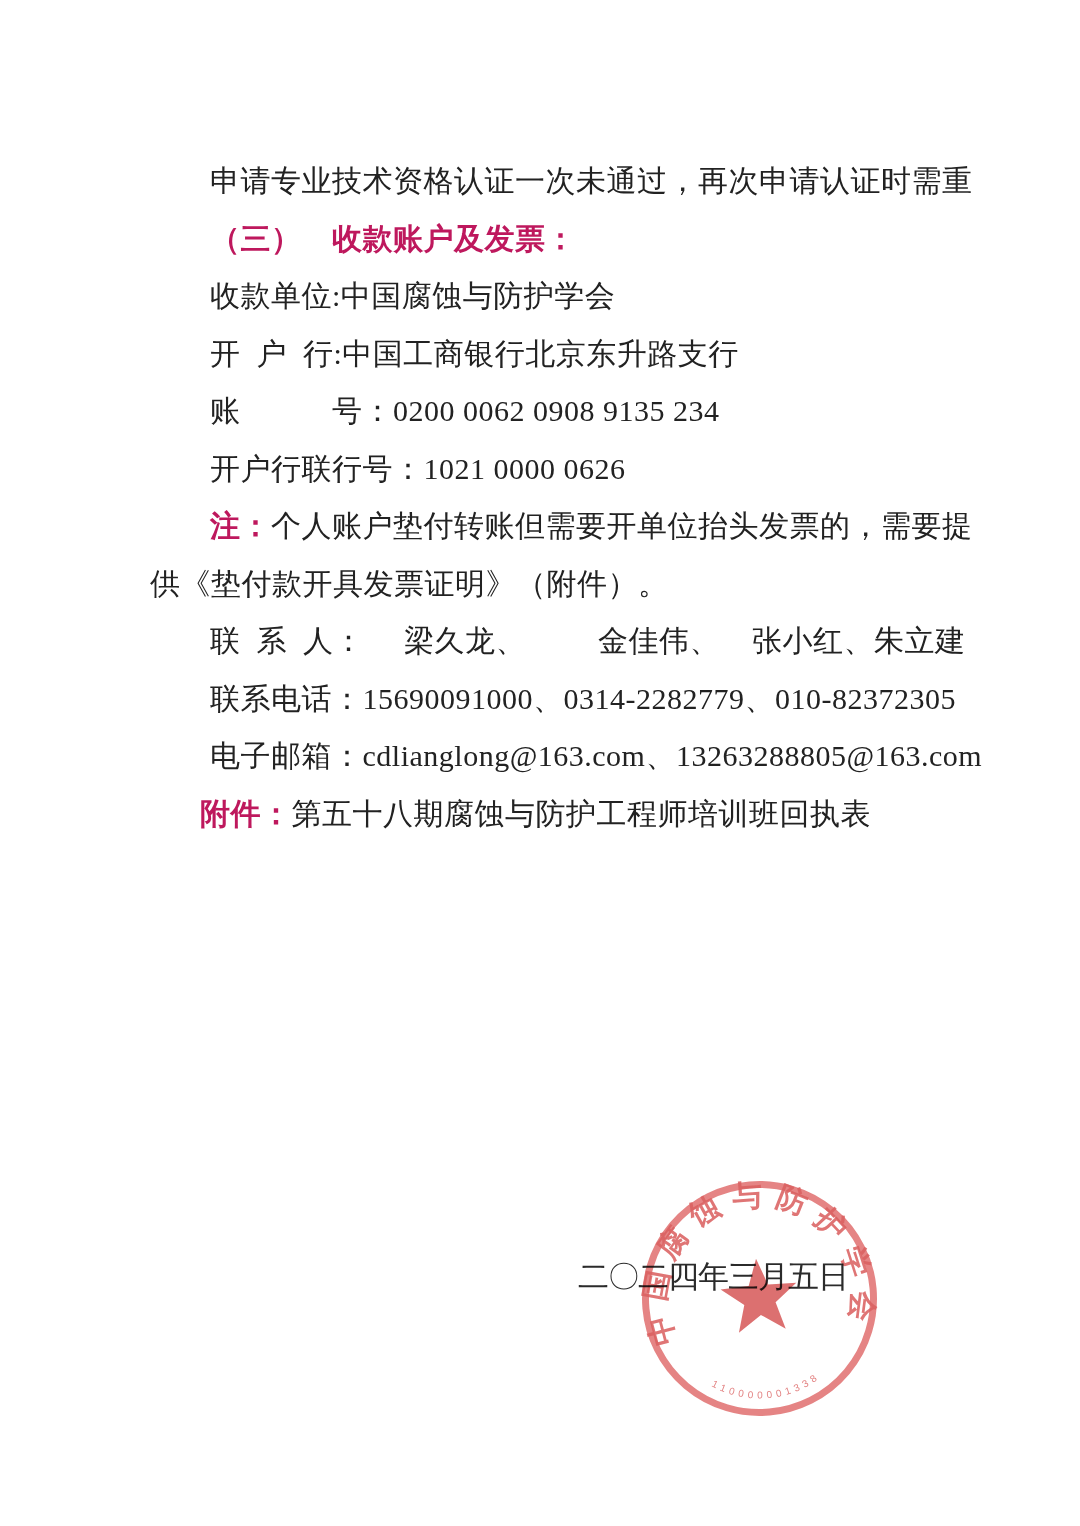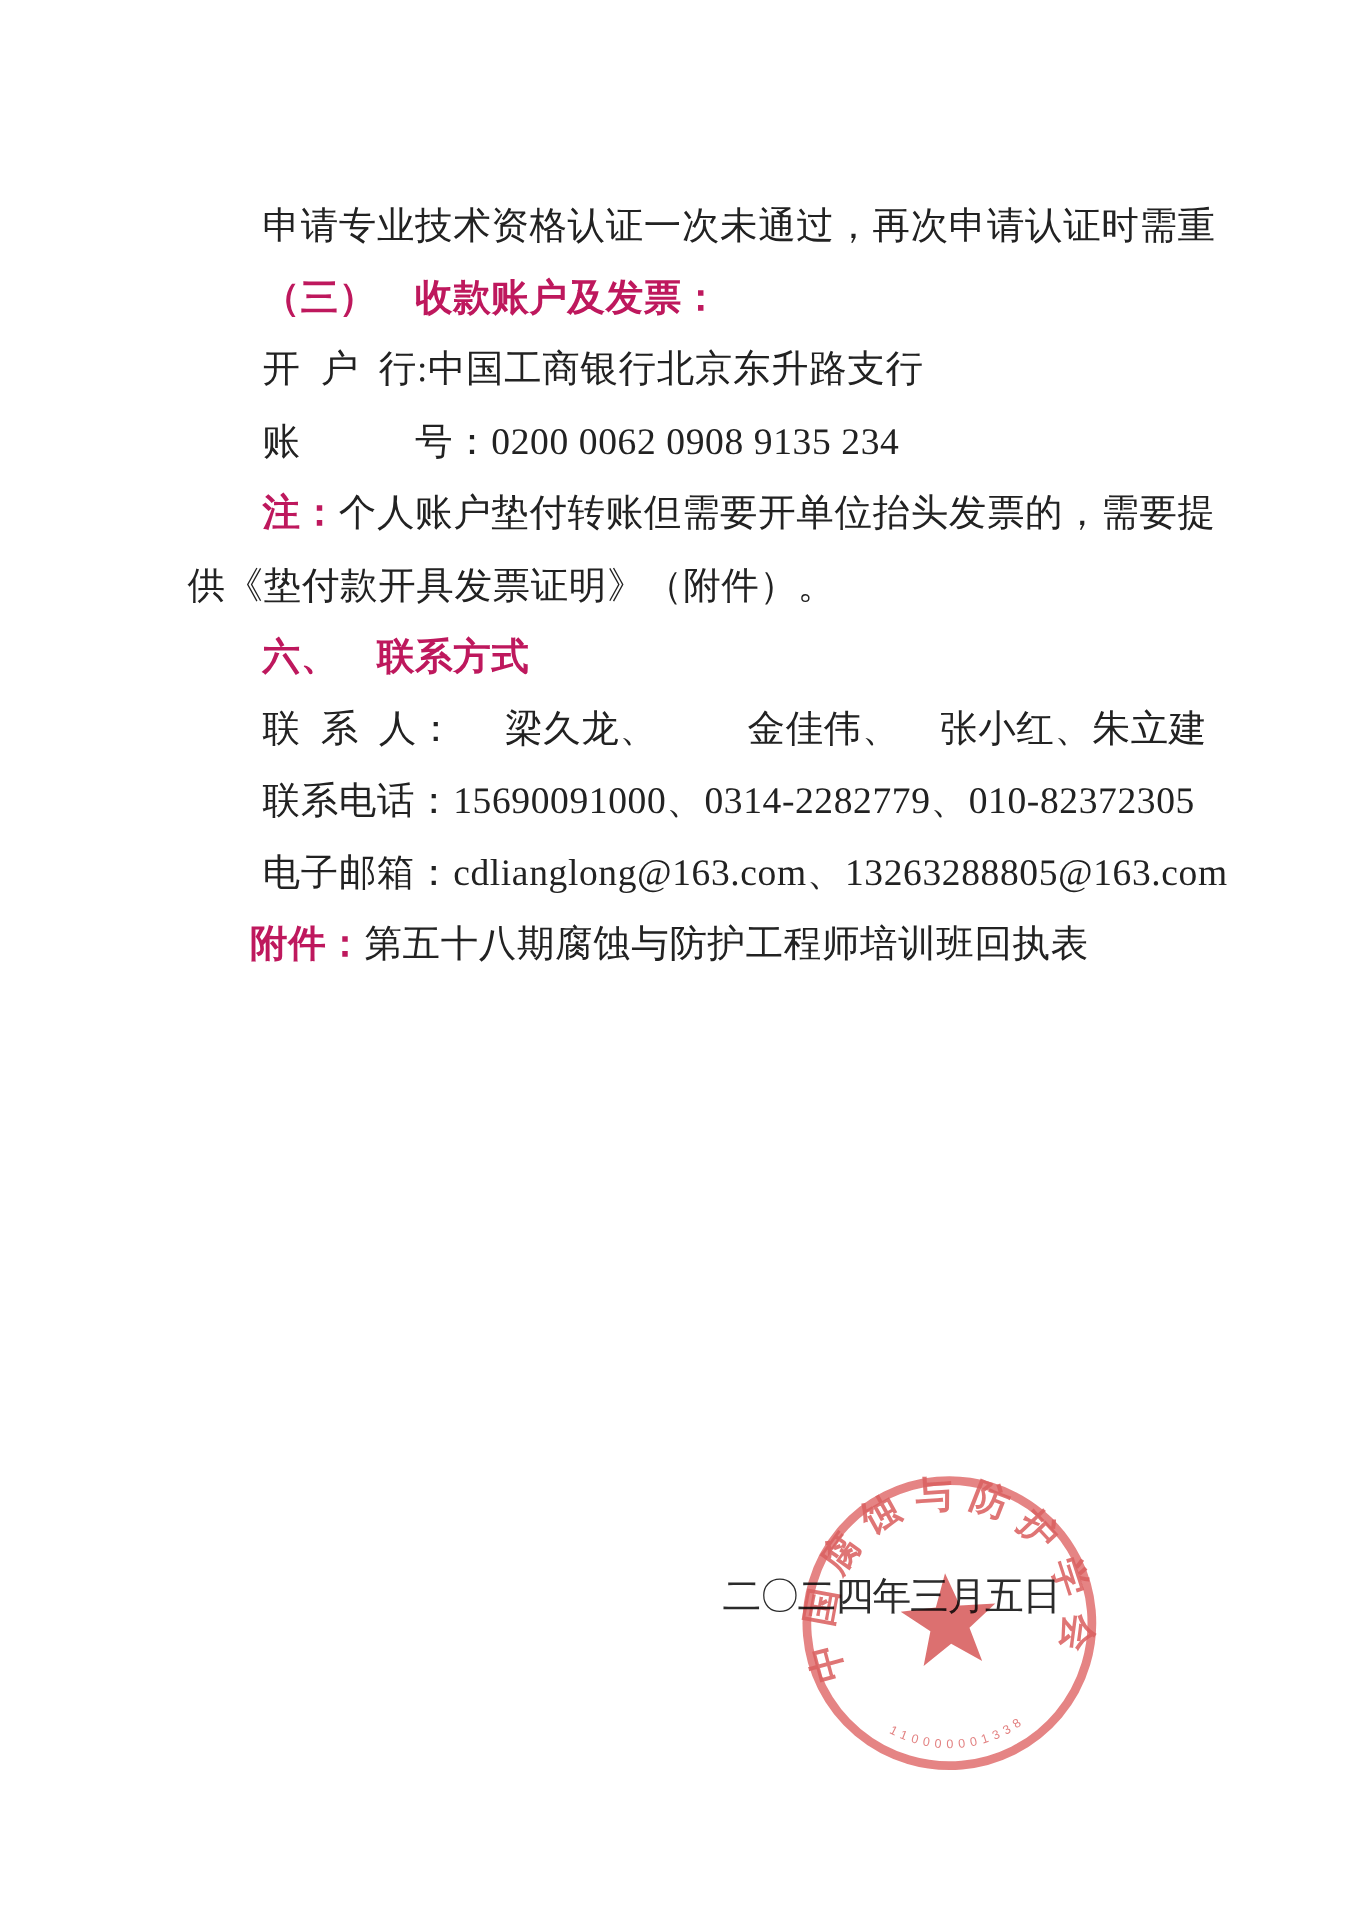--- a/index.html
+++ b/index.html
@@ -86,25 +86,26 @@
   }
 </style>
 </head>
 <body>
 
 <div class="page">
 
   <div class="content">
     <p class="ln indent">申请专业技术资格认证一次未通过，再次申请认证时需重</p>
     <p class="ln indent hei">（三）　收款账户及发票：</p>
+    <p class="ln indent">收款单位:中国腐蚀与防护学会</p>
     <p class="ln indent">开  户  行:中国工商银行北京东升路支行</p>
     <p class="ln indent">账　　　号：0200 0062 0908 9135 234</p>
+    <p class="ln indent">开户行联行号：1021 0000 0626</p>
     <p class="ln indent"><span class="hei">注：</span><span>个人账户垫付转账但需要开单位抬头发票的，需要提</span></p>
     <p class="ln">供《垫付款开具发票证明》（附件）。</p>
-    <p class="ln indent hei">六、　联系方式</p>
     <p class="ln indent">联  系  人：     梁久龙、         金佳伟、    张小红、朱立建</p>
     <p class="ln indent">联系电话：15690091000、0314-2282779、010-82372305</p>
     <p class="ln indent">电子邮箱：cdlianglong@163.com、13263288805@163.com</p>
     <p class="ln attach-indent"><span class="hei">附件：</span><span>第五十八期腐蚀与防护工程师培训班回执表</span></p>
   </div>
 
   <div class="date-line">二〇二四年三月五日</div>
 
   <div class="seal-wrap">
     <svg viewBox="0 0 245 245" width="245" height="245">

